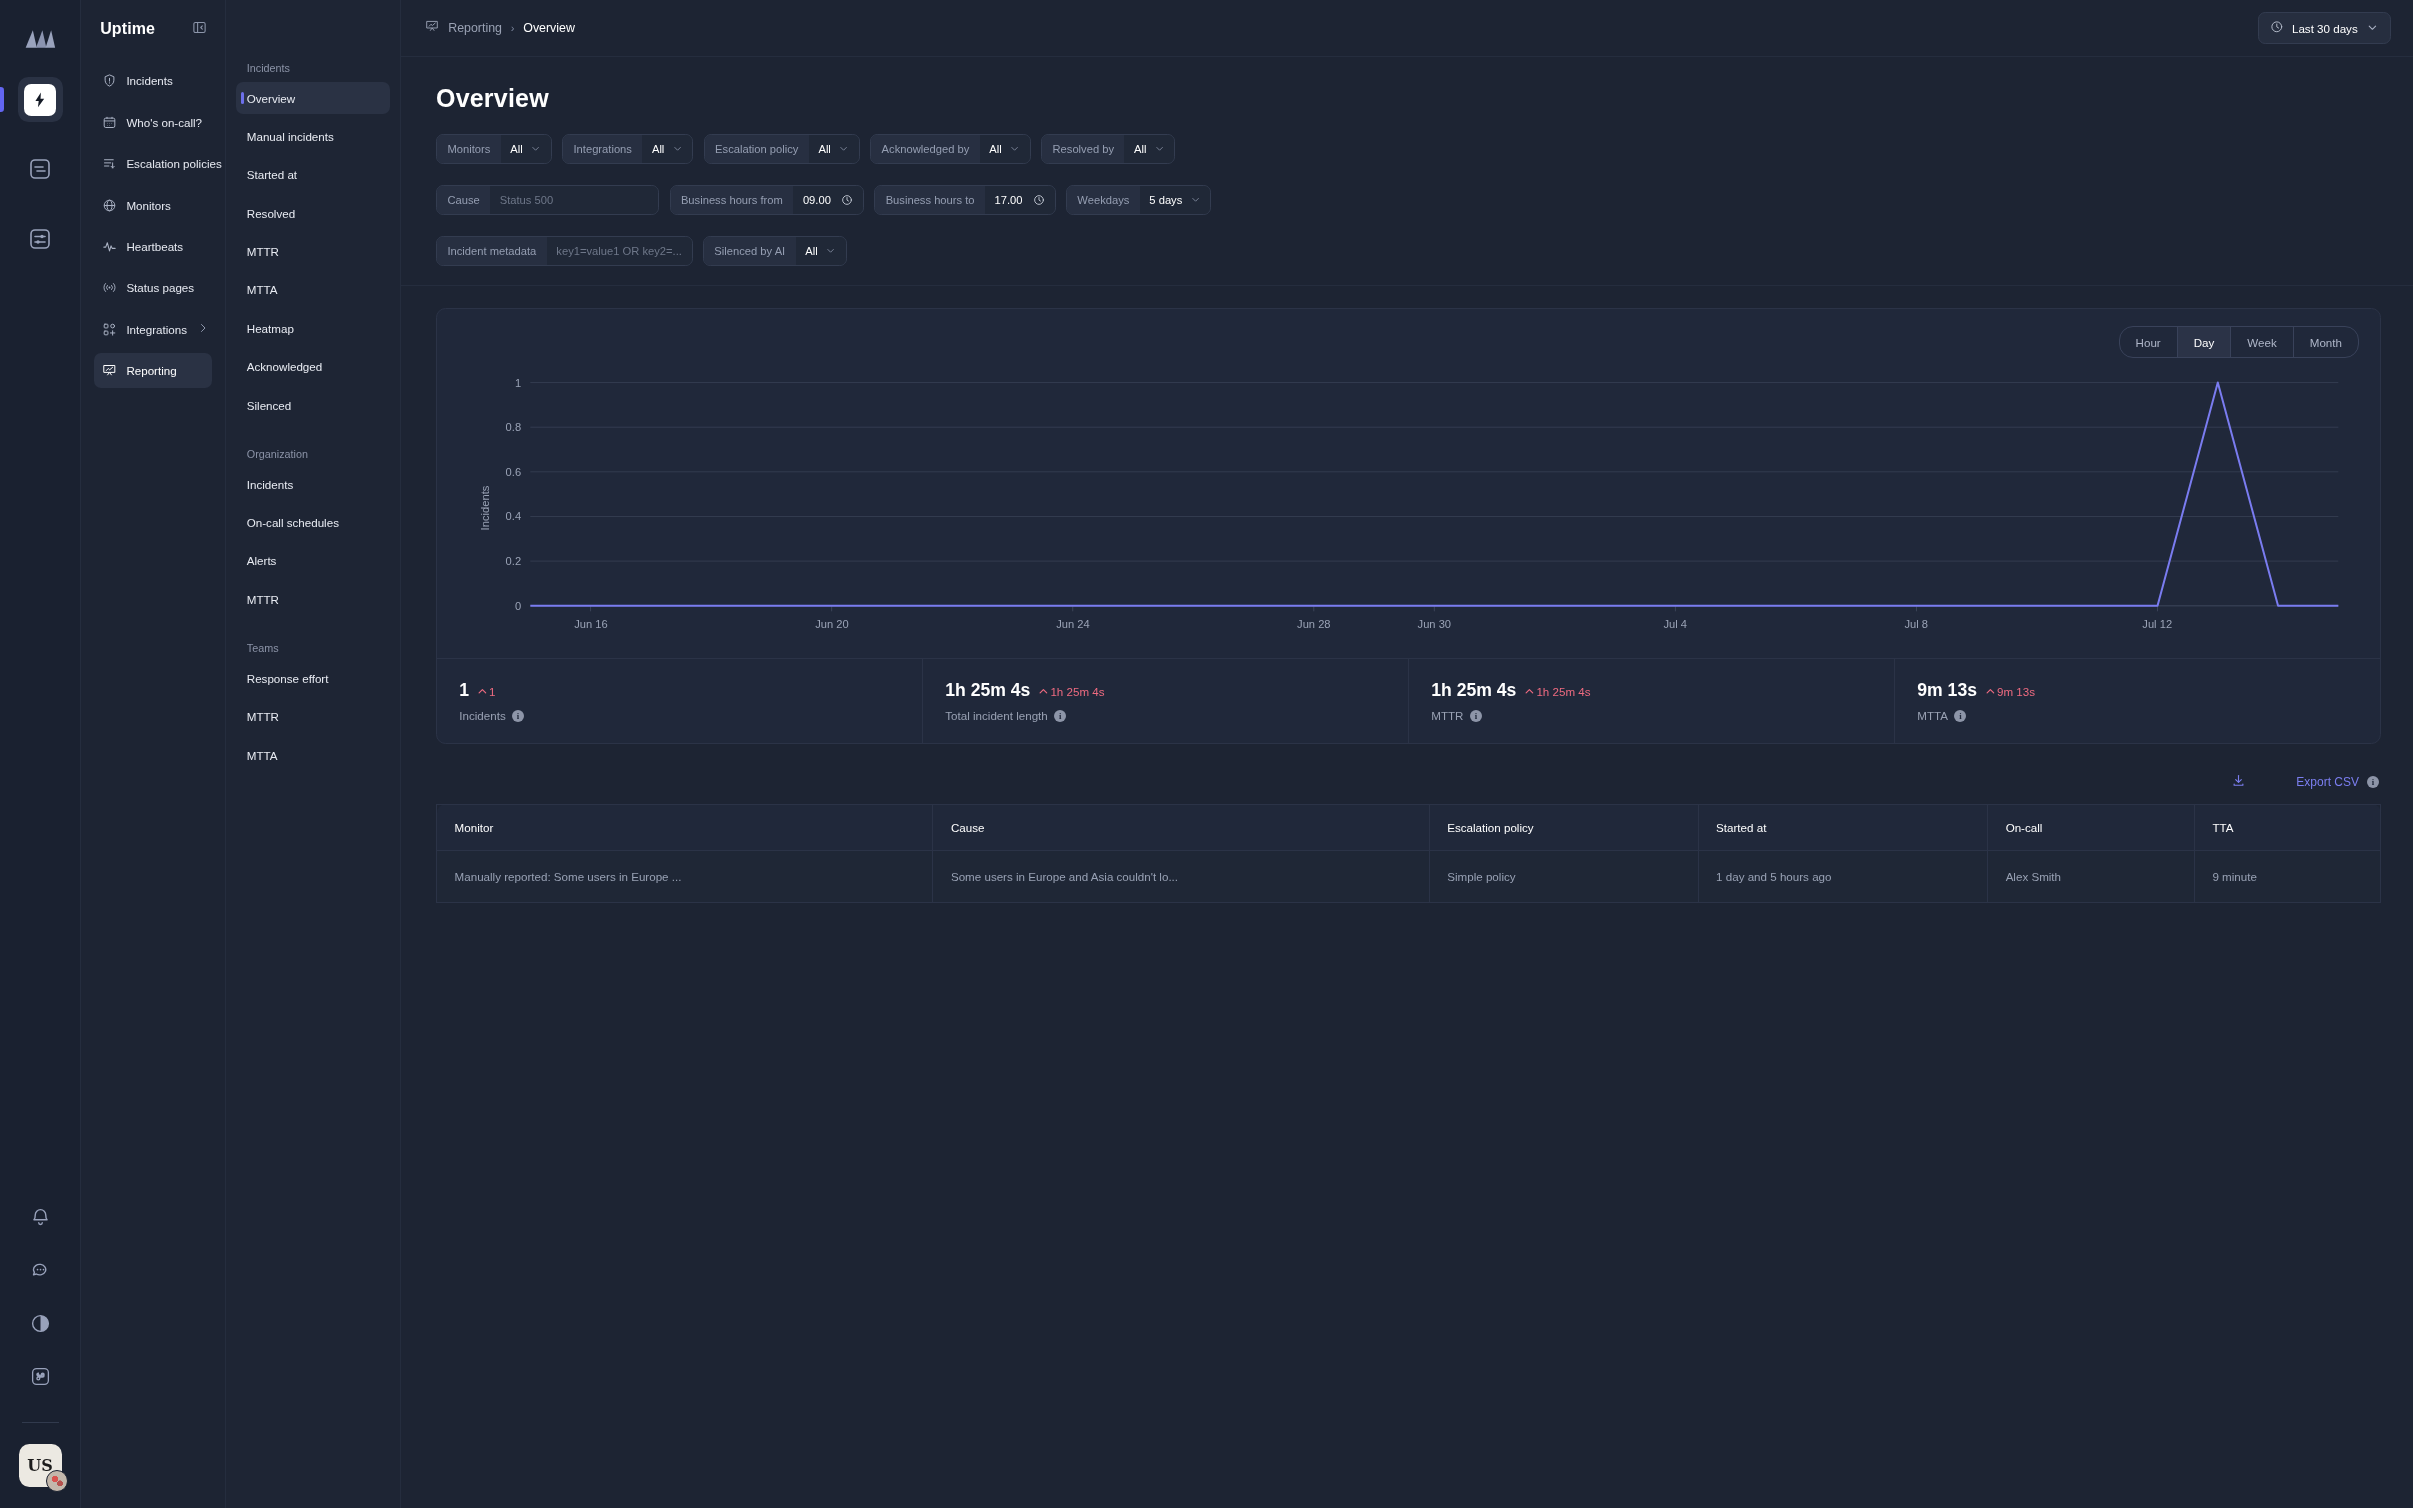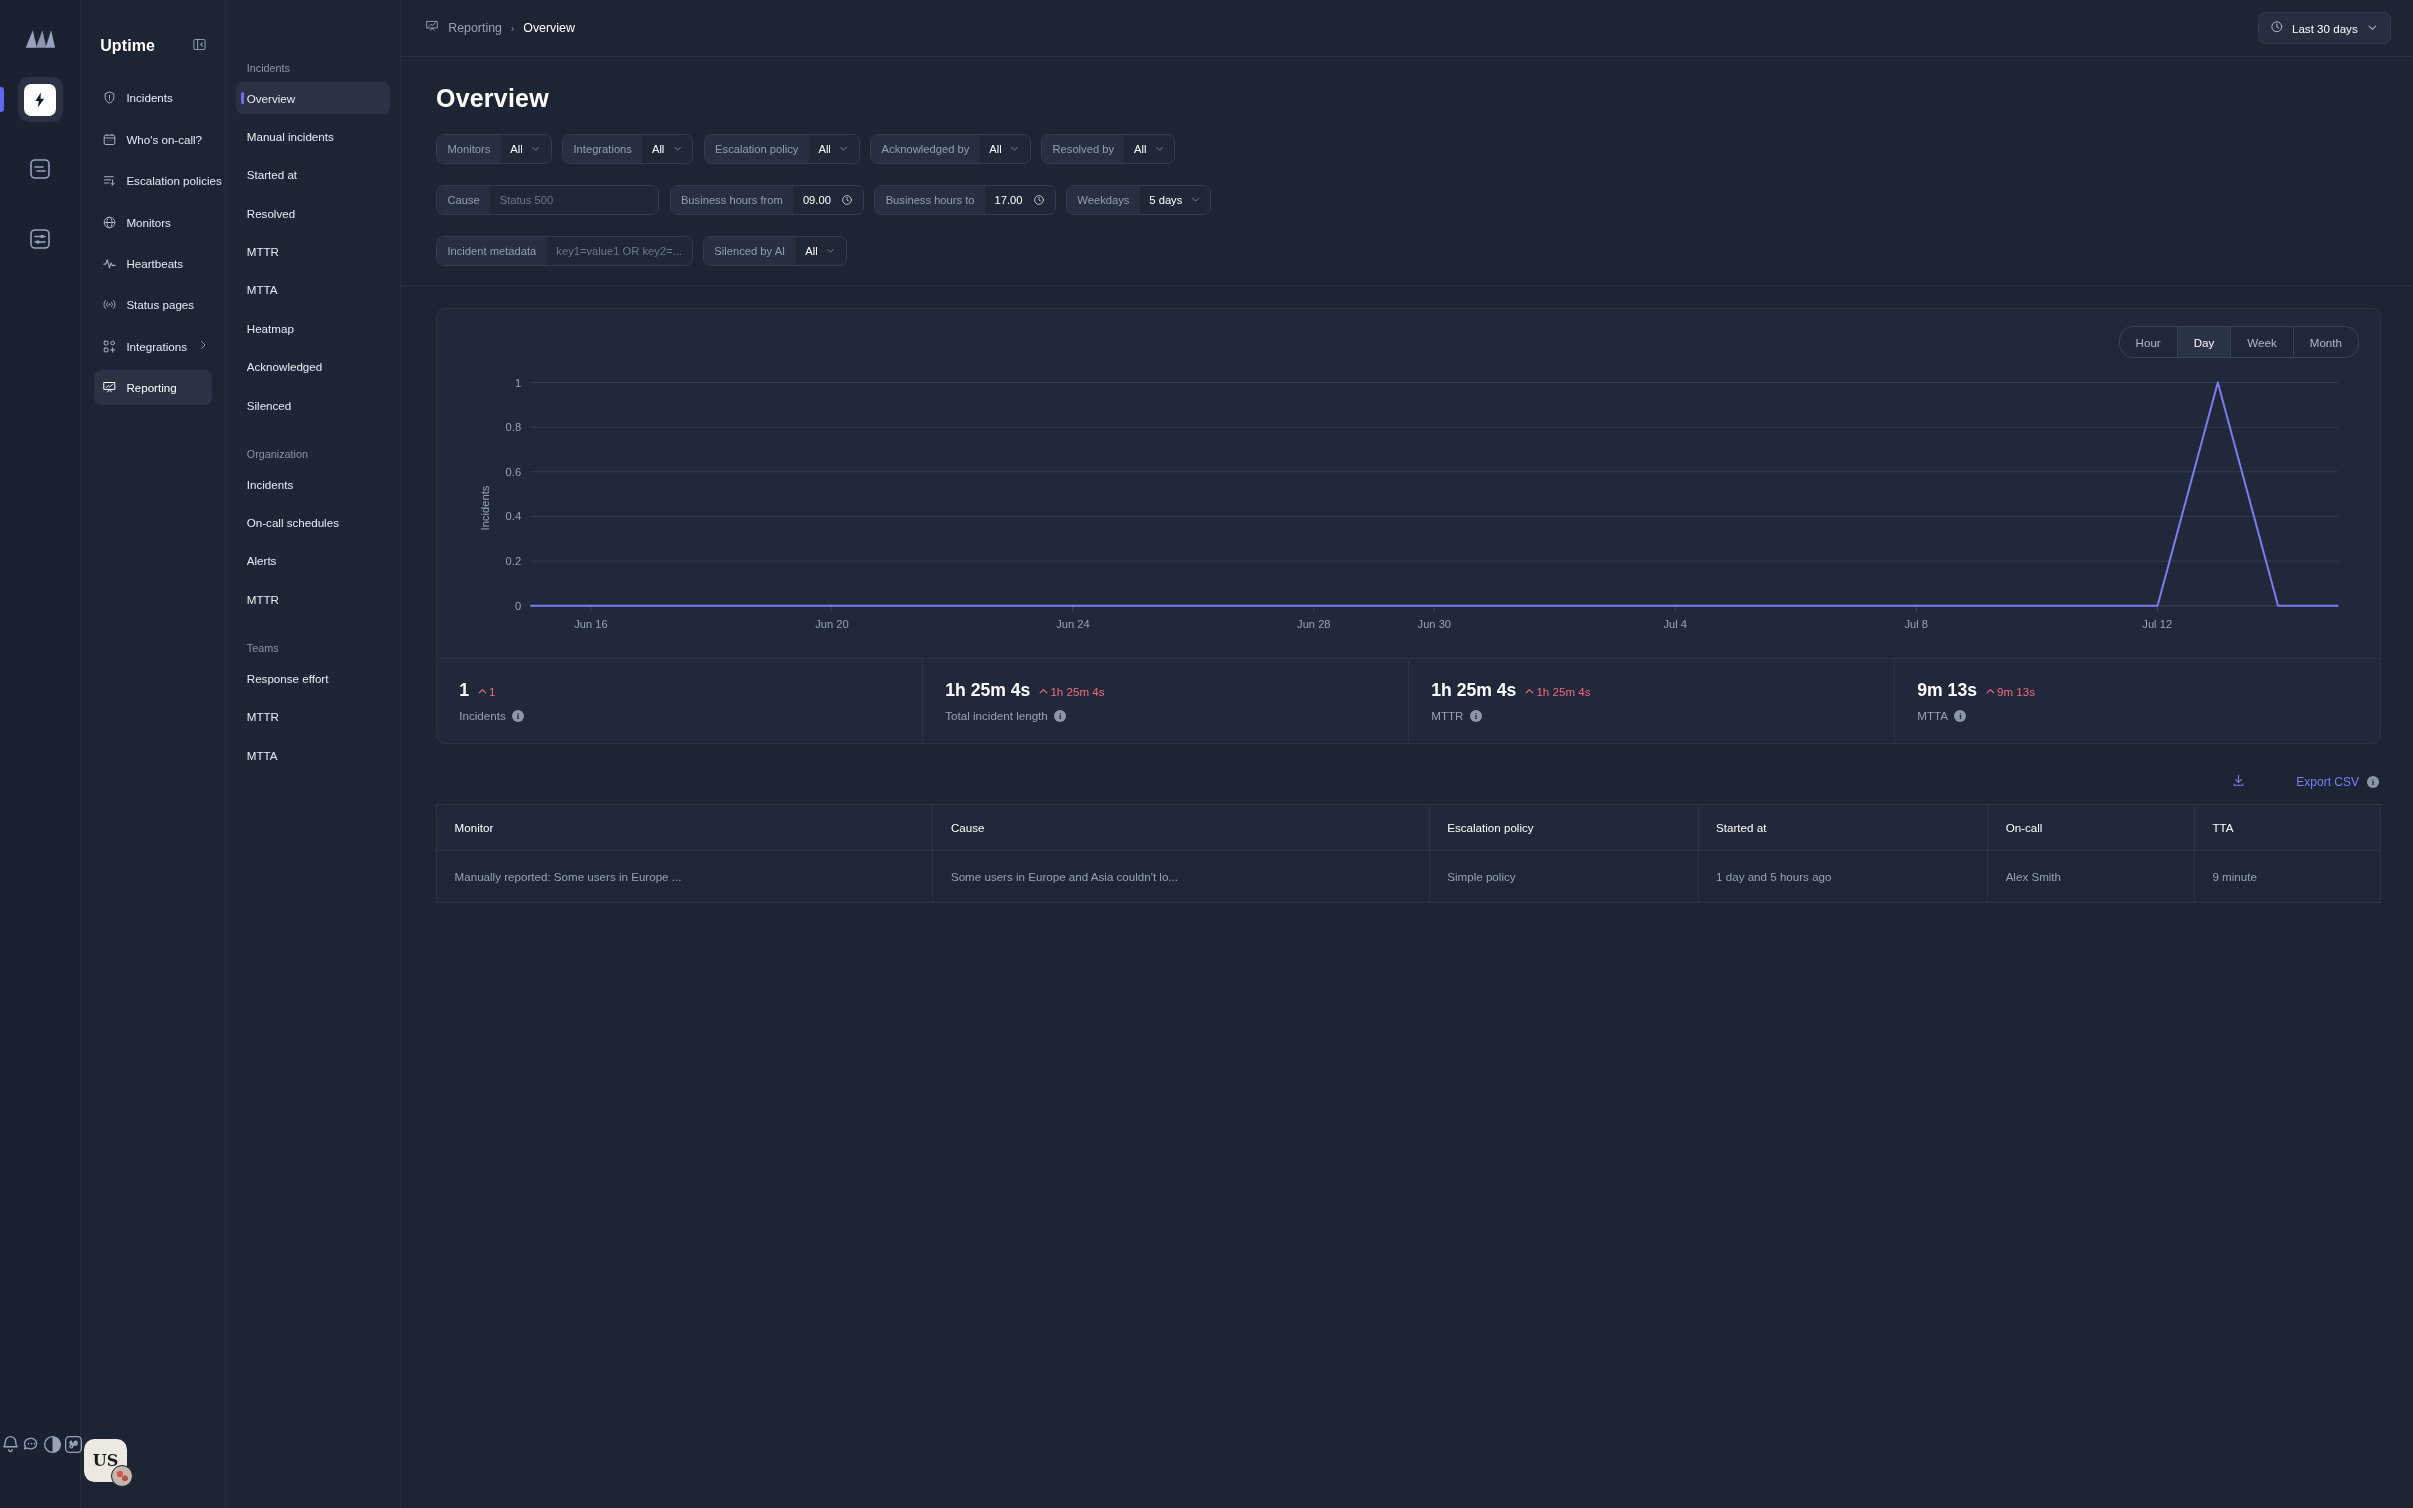--- a/index.html
+++ b/index.html
@@ -31,21 +31,21 @@
   .rail-btn.active::before {
     content:""; position:absolute; left:-17.6px; top:9.6px;
     width: 4px; height: 25.5px; background:#6366f1; border-radius: 0 3.2px 3.2px 0;
   }
   .rail-chip {
     width: 32px; height: 32px; background: #fff; border-radius: 7.2px;
     display:flex; align-items:center; justify-content:center;
   }
   .rail-bottom {
     position: absolute; bottom: 21px; left: 0; right: 0;
-    display: flex; align-items: center;
+    display: flex; flex-direction: column; align-items: center;
   }
   .rail-bottom .rail-ic { margin-bottom: 29px; }
   .rail-sep { width: 37px; height: 0.8px; background: #313a4d; margin: 3.2px 0 21px; }
   .avatar-wrap { position: relative; width: 43px; height: 43px; }
   .avatar-sq {
     width: 43px; height: 43px; border-radius: 10.4px; background: #ece9e2;
     display:flex; align-items:center; justify-content:center;
     font-family: "DejaVu Serif", serif; font-weight: 700; font-size: 16px; color:#1b1b1b;
   }
   .avatar-dot {
@@ -59,21 +59,20 @@
   
   .sidebar {
     width: 145px; flex: 0 0 145px;
     background: #1d2433;
     border-right: 0.8px solid #252d3e;
     padding: 0 12.8px;
   }
   .sb-head {
     height: 57px; display: flex; align-items: center; justify-content: space-between;
     padding: 0 4.8px 0 6.4px;
-    margin-top: 17px;
   }
   .sb-title { font-size: 16px; font-weight: 700; color: #fff; letter-spacing: 0.1px; }
   .sb-list { margin-top: 6.4px; }
   .sb-item {
     display: flex; align-items: center; gap: 9.6px;
     height: 35px; padding: 0 8px; border-radius: 7.2px;
     color: #e7eaf2; font-size: 11.6px;
     margin-bottom: 6.4px;
   }
   .sb-item .lbl { flex: 1; white-space: nowrap; }

